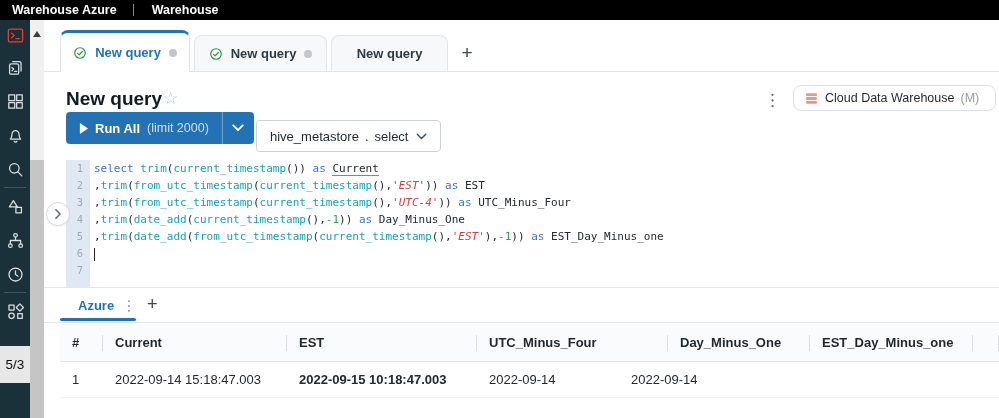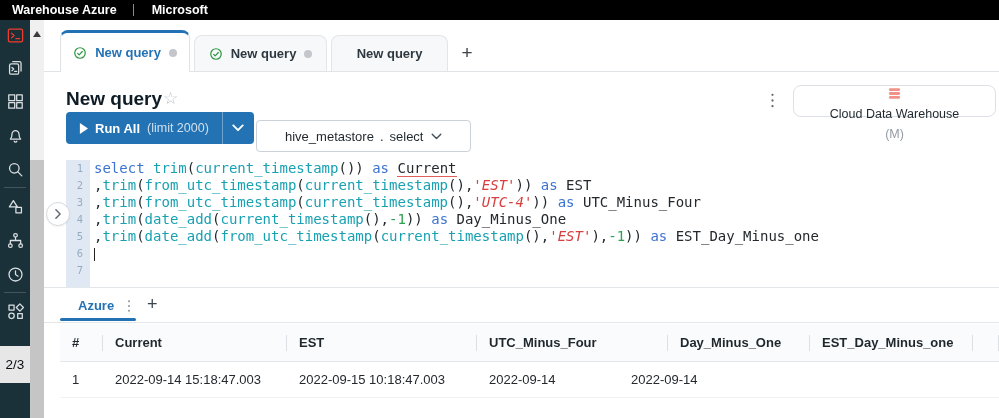--- a/index.html
+++ b/index.html
@@ -43,48 +43,48 @@
   .tab .dot { width:8px; height:8px; border-radius:50%; background:#c3c7cb; }
   .tab svg { width:14px; height:14px; }
   .tab-add { width:30px; height:36px; display:flex; align-items:center; justify-content:center;
     font-size:19px; color:#3c454c; cursor:pointer; font-weight:400; }
 
   
   .page-title { position:absolute; left:66px; top:88px; font-size:19px; font-weight:600; color:#0e1c25; }
   .star-icon { position:absolute; left:163px; top:88px; font-size:17px; color:#c0c6cb; cursor:pointer; }
   .kebab-btn { position:absolute; left:763px; top:91px; width:18px; height:18px; display:flex;
     align-items:center; justify-content:center; cursor:pointer; }
-  .warehouse-btn { position:absolute; left:793px; top:85px; width:203px; height:32px; background:#fff;
+  .warehouse-btn { position:absolute; left:793px; top:85px; width:203px; height:26px; background:#fff;
     border:1px solid #dde1e5; border-radius:8px; display:flex; align-items:center; gap:6px;
-    padding:0 10px; cursor:pointer;flex-direction:column; }
+    padding:0 10px; cursor:pointer; }
   .warehouse-btn .wh-label { font-size:12.5px; color:#1f272d; white-space:nowrap; }
   .warehouse-btn .wh-size { font-size:12.5px; color:#949ca4; white-space:nowrap; }
   .warehouse-btn svg { width:15px; height:15px; flex:none; }
 
   
   .run-group { position:absolute; left:66px; top:112px; height:32px; display:flex; }
   .run-main { background:#2272b4; color:#fff; border-radius:4px 0 0 4px; display:flex; align-items:center;
     gap:7px; padding:0 13px; cursor:pointer; }
   .run-main .run-label { font-size:13px; font-weight:600; }
   .run-main .run-hint { font-size:12.5px; color:rgba(255,255,255,.78); }
   .run-caret { width:32px; background:#2272b4; border-left:1px solid rgba(255,255,255,.35);
     border-radius:0 4px 4px 0; display:flex; align-items:center; justify-content:center; cursor:pointer; }
   .schema-btn { position:absolute; left:256px; top:120px; height:32px; background:#fff;
     border:1px solid #ccd2d7; border-radius:4px; display:flex; align-items:center; gap:4px;
-    padding:0 28px; font-size:13px; color:#1f272d; cursor:pointer; }
+    padding:0 13px; font-size:13px; color:#1f272d; cursor:pointer; }
   .schema-btn .sep { color:#1f272d; margin:0 2px; }
 
   
   .editor { position:absolute; left:44px; top:160px; width:955px; height:127px; background:#fff; }
   .gutter { position:absolute; left:22px; top:0; width:24px; height:127px; background:#e0e9f3; }
   .gutter .ln { height:17px; line-height:17px; text-align:right; padding-right:7px;
     font-family:"DejaVu Sans Mono","Liberation Mono",monospace; font-size:10.5px; color:#96abc0; }
   .code { position:absolute; left:50px; top:0; }
   .code-line { height:17px; line-height:17px; white-space:pre;
-    font-family:"DejaVu Sans Mono","Liberation Mono",monospace; font-size:14px; color:#24292e; }
+    font-family:"DejaVu Sans Mono","Liberation Mono",monospace; font-size:11px; color:#24292e; }
   .tok-kw { color:#3b73d1; }
   .tok-fn { color:#18a1b3; }
   .tok-str { color:#d7403f;font-style:italic; }
   .tok-num { color:#2ea04f; }
   .tok-pl { color:#24292e; }
   .tok-err { color:#24292e; border-bottom:1px solid #e05f5a; }
   .caret { display:inline-block; width:1px; height:13px; background:#222; vertical-align:middle; }
 
   .h-divider { position:absolute; left:44px; width:955px; height:1px; background:#e4e7ea; }
 
@@ -96,38 +96,38 @@
   .res-add { position:absolute; left:147px; top:294px; font-size:18px; color:#3c454c; cursor:pointer; }
 
   
   .rtable { position:absolute; left:60px; top:324px; width:939px; }
   .thead { display:flex; background:#fafbfc; border-bottom:1px solid #e4e7ea; height:38px; }
   .thead .cell { position:relative; display:flex; align-items:center; padding-left:12px;
     font-size:13px; font-weight:600; color:#1f272d; }
   .thead .cell::after { content:""; position:absolute; right:0; top:11px; height:16px; width:1px; background:#dcdfe3; }
   .trow { display:flex; background:#fff; height:36px; border-bottom:1px solid #f0f2f4; }
   .trow .cell { display:flex; align-items:center; padding-left:12px; font-size:13px; color:#24292f; }
-  .rc0{width:43px;} .rc1{width:184px;} .rc2{width:190px;} .rc3{width:191px;} .rc4{width:142px;} .rc5{width:163px;}
+  .rc0{width:43px;} .rc1{width:184px;} .rc2{width:190px;font-weight:bold;} .rc3{width:191px;} .rc4{width:142px;} .rc5{width:163px;}
   .rc-fill{flex:1;}
 
   
   .expander { position:absolute; left:46px; top:202px; width:24px; height:24px; border-radius:50%;
     background:#fff; border:1px solid #d5dade; display:flex; align-items:center; justify-content:center;
     cursor:pointer; z-index:5; box-shadow:0 1px 2px rgba(0,0,0,.06); }
   .expander svg { width:10px; height:10px; }
 </style>
 </head>
 <body>
 
 <div class="stage">
 
   <div class="topbar">
     <span class="product">Warehouse Azure</span>
     <span class="tb-divider"></span>
-    <span class="brand">Microsoft</span>
+    <span class="brand">Warehouse</span>
   </div>
 
   <div class="sidebar" id="sidebar">
       <div class="side-icon first">
         <svg viewBox="0 0 24 24" fill="none" stroke="currentColor" stroke-width="1.6" stroke-linecap="round" stroke-linejoin="round">
           <rect x="3" y="4" width="18" height="16" rx="2"></rect>
           <path d="M7 9l3.2 3L7 15"></path>
           <path d="M12.5 16h4.5"></path>
         </svg>
       </div>
@@ -183,21 +183,21 @@
       <div class="side-sep"></div>
       <div class="side-icon">
         <svg viewBox="0 0 24 24" fill="none" stroke="currentColor" stroke-width="1.6" stroke-linecap="round" stroke-linejoin="round">
           <rect x="3.8" y="3.8" width="6.4" height="6.4"></rect>
           <rect x="14.3" y="3.8" width="6.4" height="6.4" transform="rotate(45 17.5 7)"></rect>
           <circle cx="7" cy="17.5" r="3.4"></circle>
           <rect x="14.8" y="14.8" width="5.8" height="5.8"></rect>
         </svg>
       </div>
     </div>
-  <div class="page-indicator">2/3</div>
+  <div class="page-indicator">5/3</div>
 
   <div class="scrollstrip">
     <div class="scroll-arrow"></div>
     <div class="scroll-thumb"></div>
   </div>
 
   <div class="tabbar" id="tabbar">
       <div class="tab active" style="width: 130px;">
         <span style="width: 14px; height: 14px; display: flex;">
           <svg viewBox="0 0 24 24" fill="none" stroke="#2d9742" stroke-width="2.1" stroke-linecap="round" stroke-linejoin="round">

